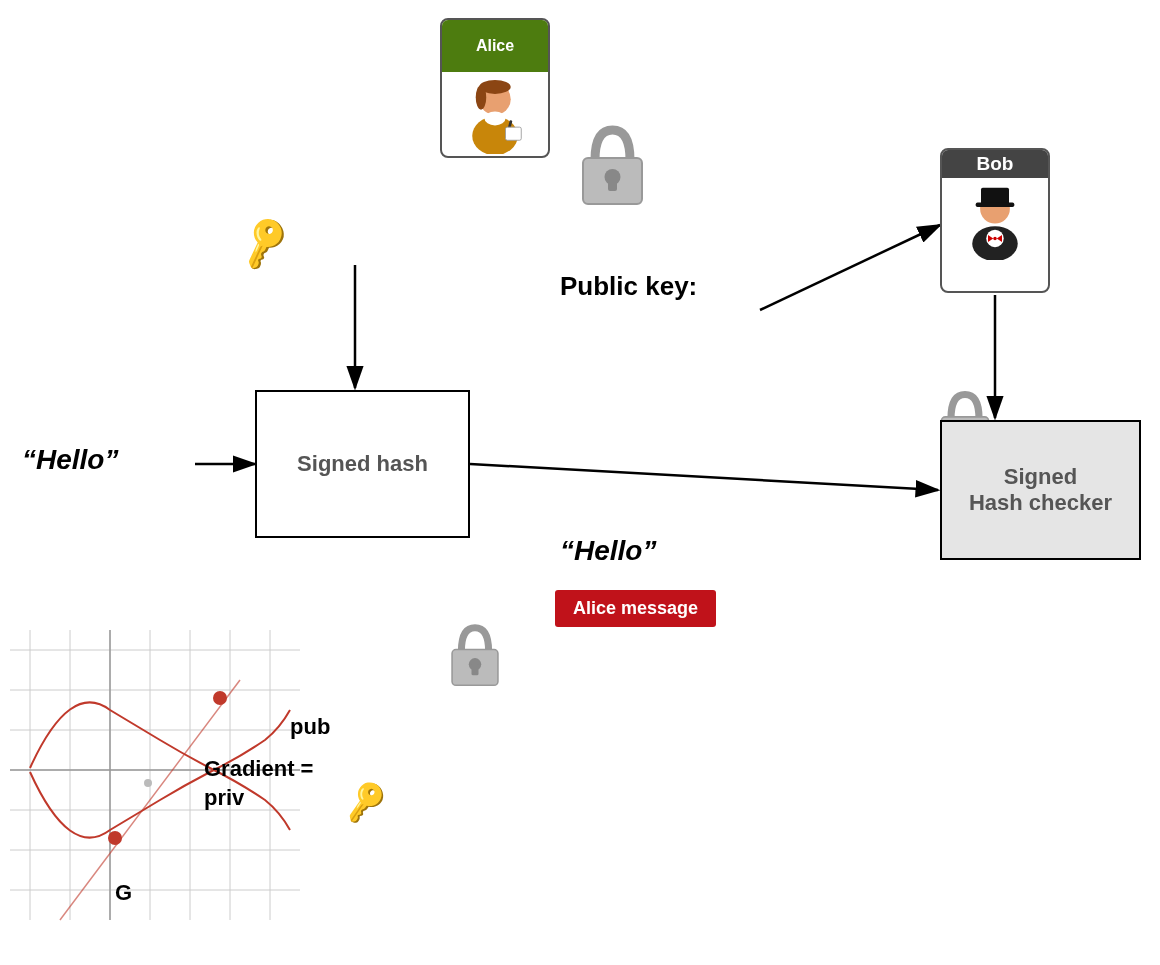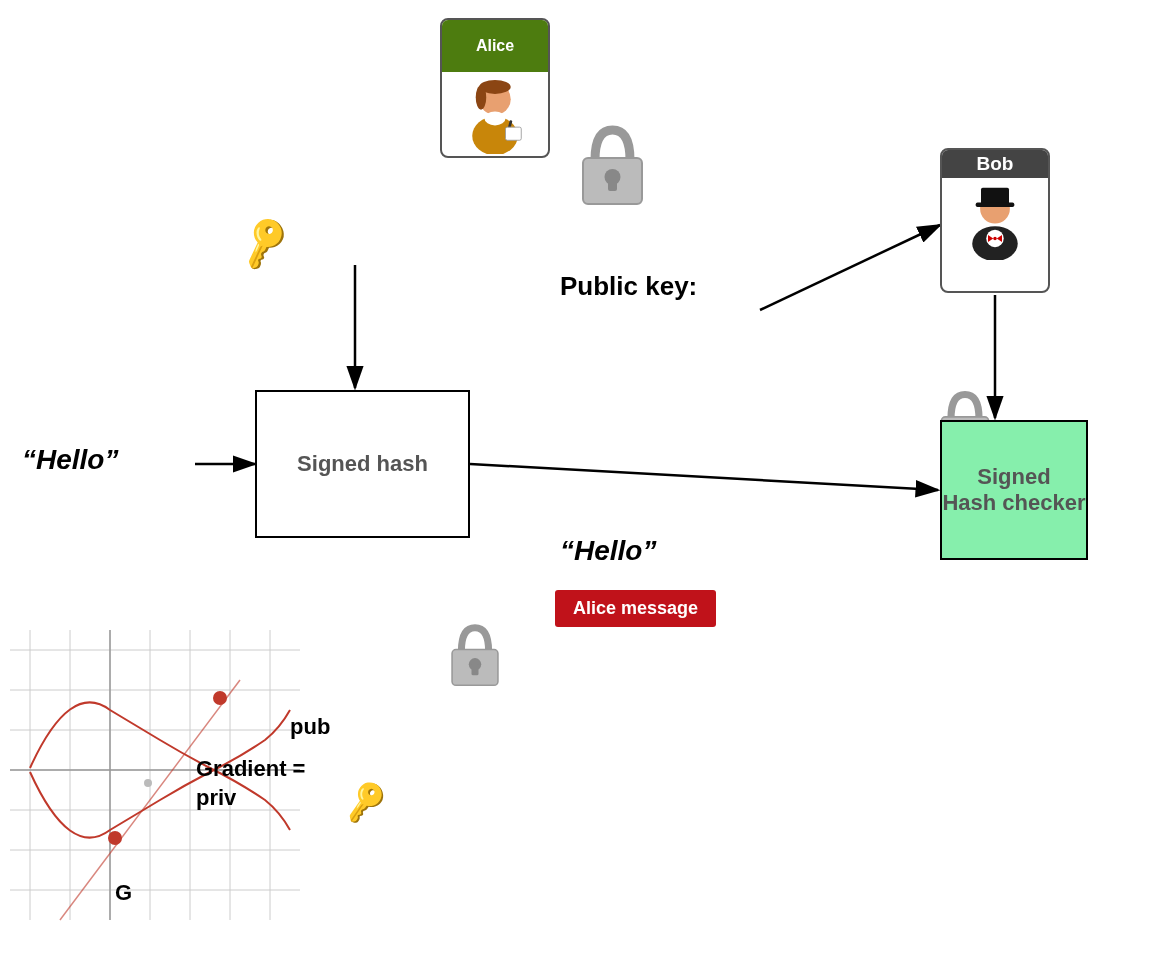--- a/index.html
+++ b/index.html
@@ -145,24 +145,24 @@
       font-weight: bold;
       color: #555;
       text-align: center;
     }
 
     
     .hash-checker-box {
       position: absolute;
       top: 420px;
       left: 940px;
-      width: 148px;
+      width: 201px;
       height: 140px;
       border: 2px solid #000;
-      background: #86efac;
+      background: #e5e5e5;
       display: flex;
       align-items: center;
       justify-content: center;
     }
     .hash-checker-text {
       font-size: 22px;
       font-weight: bold;
       color: #555;
       text-align: center;
     }
@@ -243,21 +243,21 @@
       font-size: 22px;
       font-weight: bold;
       color: #000;
       margin-top: 44px;
     }
 
     
     .gradient-label {
       position: absolute;
       top: 755px;
-      left: 196px;
+      left: 204px;
       font-size: 22px;
       font-weight: bold;
       color: #000;
       line-height: 1.3;
     }
 
     
     .key-priv-bottom {
       position: absolute;
       top: 782px;

